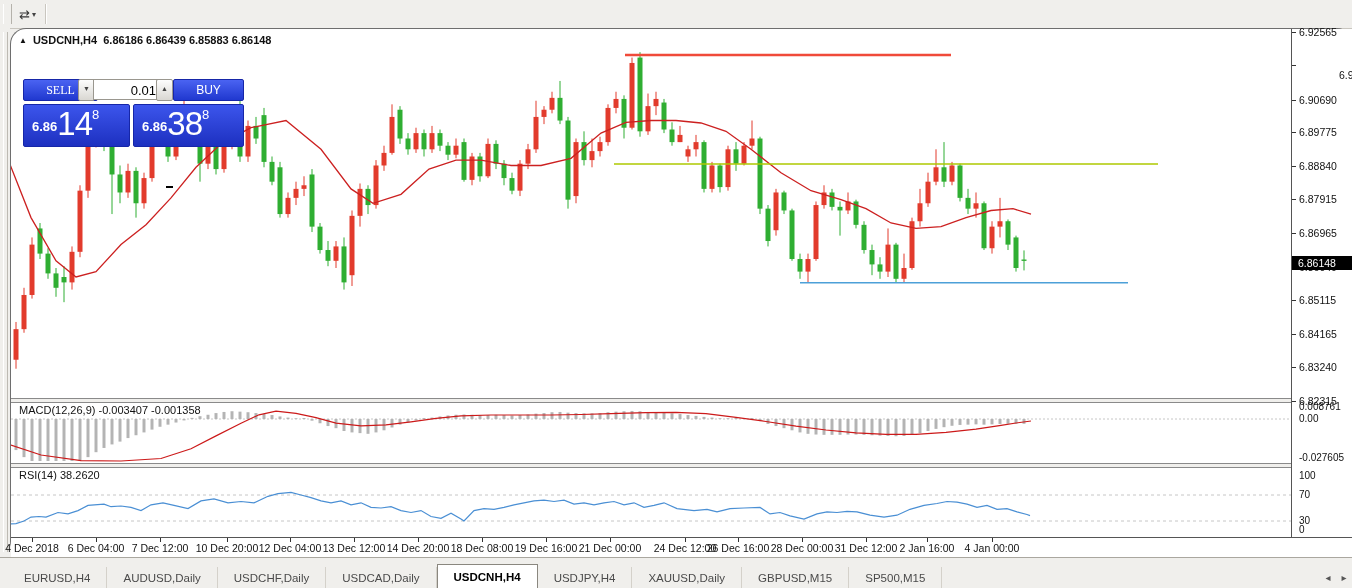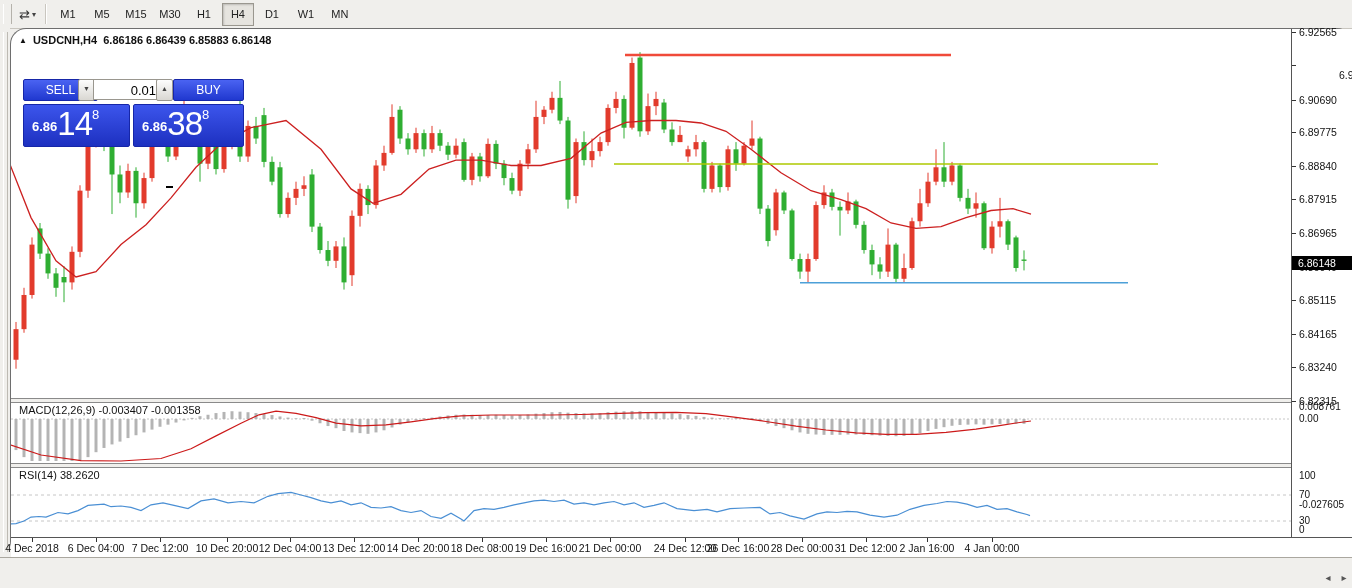--- a/index.html
+++ b/index.html
@@ -53,31 +53,20 @@
 
 <div id="app">
 
   <div id="toolbar">
     <div class="grip"></div>
     <div class="tool-btn">
       <span style="font-size:13px;">⇄</span>
       <span class="caret">▾</span>
     </div>
     <div class="tool-sep"></div>
-    <div id="tf-buttons" style="display:flex;">
-        <div class="tf-btn">M1</div>
-        <div class="tf-btn">M5</div>
-        <div class="tf-btn">M15</div>
-        <div class="tf-btn">M30</div>
-        <div class="tf-btn">H1</div>
-        <div class="tf-btn active">H4</div>
-        <div class="tf-btn">D1</div>
-        <div class="tf-btn">W1</div>
-        <div class="tf-btn">MN</div>
-      </div>
   </div>
 
   <div id="left-dock">
       <div></div>
     </div>
 
   <div id="chart-window">
 
     <svg id="main-svg" width="1280" height="369" style="top:0;">
         <line x1="5" y1="292.9640287769779" x2="5" y2="339.7266187050351" stroke="#e23b2c" stroke-width="1"></line>
@@ -477,21 +466,21 @@
         <line x1="0" y1="29" x2="1280" y2="29" stroke="#c6c6c6" stroke-width="1" stroke-dasharray="3 3"></line>
         <line x1="0" y1="55" x2="1280" y2="55" stroke="#c6c6c6" stroke-width="1" stroke-dasharray="3 3"></line>
         <path d="M-3 57.9 L5 57.6 L13 55.0 L20 51.1 L28 50.5 L35 51.1 L47 46.5 L57 47.9 L67 44.6 L77 39.4 L93 38.1 L100 40.7 L110 40.0 L120 41.4 L130 44.6 L140 38.8 L152 36.8 L163 39.4 L177 42.6 L190 34.9 L203 32.9 L217 36.8 L230 35.5 L243 36.8 L257 30.3 L267 27.7 L280 26.4 L290 29.0 L300 31.6 L310 34.9 L320 36.8 L330 34.9 L340 38.8 L350 36.8 L360 41.4 L370 42.0 L380 40.7 L390 44.6 L400 46.5 L410 44.6 L420 50.5 L430 52.4 L440 47.2 L450 53.0 L453 55.0 L463 44.6 L473 42.6 L483 43.3 L493 41.4 L503 38.8 L513 36.8 L523 34.9 L533 34.2 L543 35.5 L553 34.2 L563 38.1 L573 36.8 L583 38.8 L593 36.8 L603 35.5 L613 38.8 L623 36.8 L633 41.4 L643 39.4 L653 36.8 L666 42.6 L683 44.6 L696 43.3 L706 45.9 L719 42.6 L733 42.0 L749 41.4 L759 47.9 L769 46.5 L779 49.8 L793 53.0 L806 47.9 L816 45.9 L826 46.5 L836 45.3 L846 45.9 L859 49.2 L873 51.1 L886 49.2 L899 43.3 L913 39.4 L926 37.5 L936 35.5 L946 36.1 L956 38.1 L966 41.4 L976 39.4 L986 43.3 L996 42.6 L1006 45.9 L1016 48.5 L1019 49.6" fill="none" stroke="#4a8fd4" stroke-width="1.2"></path>
       </svg>
 
     <div id="chart-header">
       <span class="tri">▲</span><span>USDCNH,H4</span>&nbsp;&nbsp;<span>6.86186</span> <span>6.86439</span> <span>6.85883</span> <span>6.86148</span>
     </div>
 
     <div id="ocp">
-      <div class="ocp-btn" style="left:0;width:73px;">SELL</div>
+      <div class="ocp-btn" style="left:0;width:73px;font-family:Liberation Serif, serif;">SELL</div>
       <div class="spin-btn" style="left:55px;">▼</div>
       <input id="ocp-volume" value="0.01" style="">
       <div class="spin-btn" style="left:133px;">▲</div>
       <div class="ocp-btn" style="left:150px;width:69px;">BUY</div>
       <div class="quote-box" style="left:0;">
         <div class="quote-inner"><span class="q-prefix">6.86</span><span class="q-big">14</span><span class="q-sup">8</span></div>
       </div>
       <div class="quote-box" style="left:110px;width:109px;">
         <div class="quote-inner"><span class="q-prefix">6.86</span><span class="q-big">38</span><span class="q-sup">8</span></div>
       </div>
@@ -525,21 +514,21 @@
         <div class="tick-label" style="top: 265.043px;">6.85115</div>
         <div class="tick-mark" style="top: 305.216px;"></div>
         <div class="tick-label" style="top: 299.216px;">6.84165</div>
         <div class="tick-mark" style="top: 338.489px;"></div>
         <div class="tick-label" style="top: 332.489px;">6.83240</div>
         <div class="tick-mark" style="top: 371.763px;"></div>
         <div class="tick-label" style="top: 365.763px;">6.82315</div>
         <div id="price-tag" style="top: 226.885px;">6.86148</div>
         <div class="ind-axis-label" style="top: 371.626px;">0.008761</div>
         <div class="ind-axis-label" style="top: 384px;">0.00</div>
-        <div class="ind-axis-label" style="top: 422.99px; margin-top: 47px;">-0.027605</div>
+        <div class="ind-axis-label" style="top: 422.99px;">-0.027605</div>
         <div class="ind-axis-label" style="top: 440.5px;">100</div>
         <div class="ind-axis-label" style="top: 460px;">70</div>
         <div class="ind-axis-label" style="top: 486px;">30</div>
         <div class="ind-axis-label" style="top: 495px;">0</div>
       </div>
 
     <div id="time-axis">
         <div class="time-tick" style="left: 21px;"></div>
         <div class="time-label" style="left: 21px;">4 Dec 2018</div>
         <div class="time-tick" style="left: 85px;"></div>
@@ -570,18 +559,29 @@
         <div class="time-label" style="left: 855px;">31 Dec 12:00</div>
         <div class="time-tick" style="left: 916px;"></div>
         <div class="time-label" style="left: 916px;">2 Jan 16:00</div>
         <div class="time-tick" style="left: 981px;"></div>
         <div class="time-label" style="left: 981px;">4 Jan 00:00</div>
       </div>
   </div>
 
   <div id="tabbar">
     <div style="width:8px;"></div>
+    <div id="tabs" style="display:flex;align-items:flex-end;">
+        <div class="tab">EURUSD,H4</div>
+        <div class="tab">AUDUSD,Daily</div>
+        <div class="tab">USDCHF,Daily</div>
+        <div class="tab">USDCAD,Daily</div>
+        <div class="tab active">USDCNH,H4</div>
+        <div class="tab">USDJPY,H4</div>
+        <div class="tab">XAUUSD,Daily</div>
+        <div class="tab">GBPUSD,M15</div>
+        <div class="tab">SP500,M15</div>
+      </div>
     <div id="tab-spacer"></div>
     <div class="tab-nav">◂</div>
     <div class="tab-nav">▸</div>
   </div>
 
 </div>
 
 </body></html>

